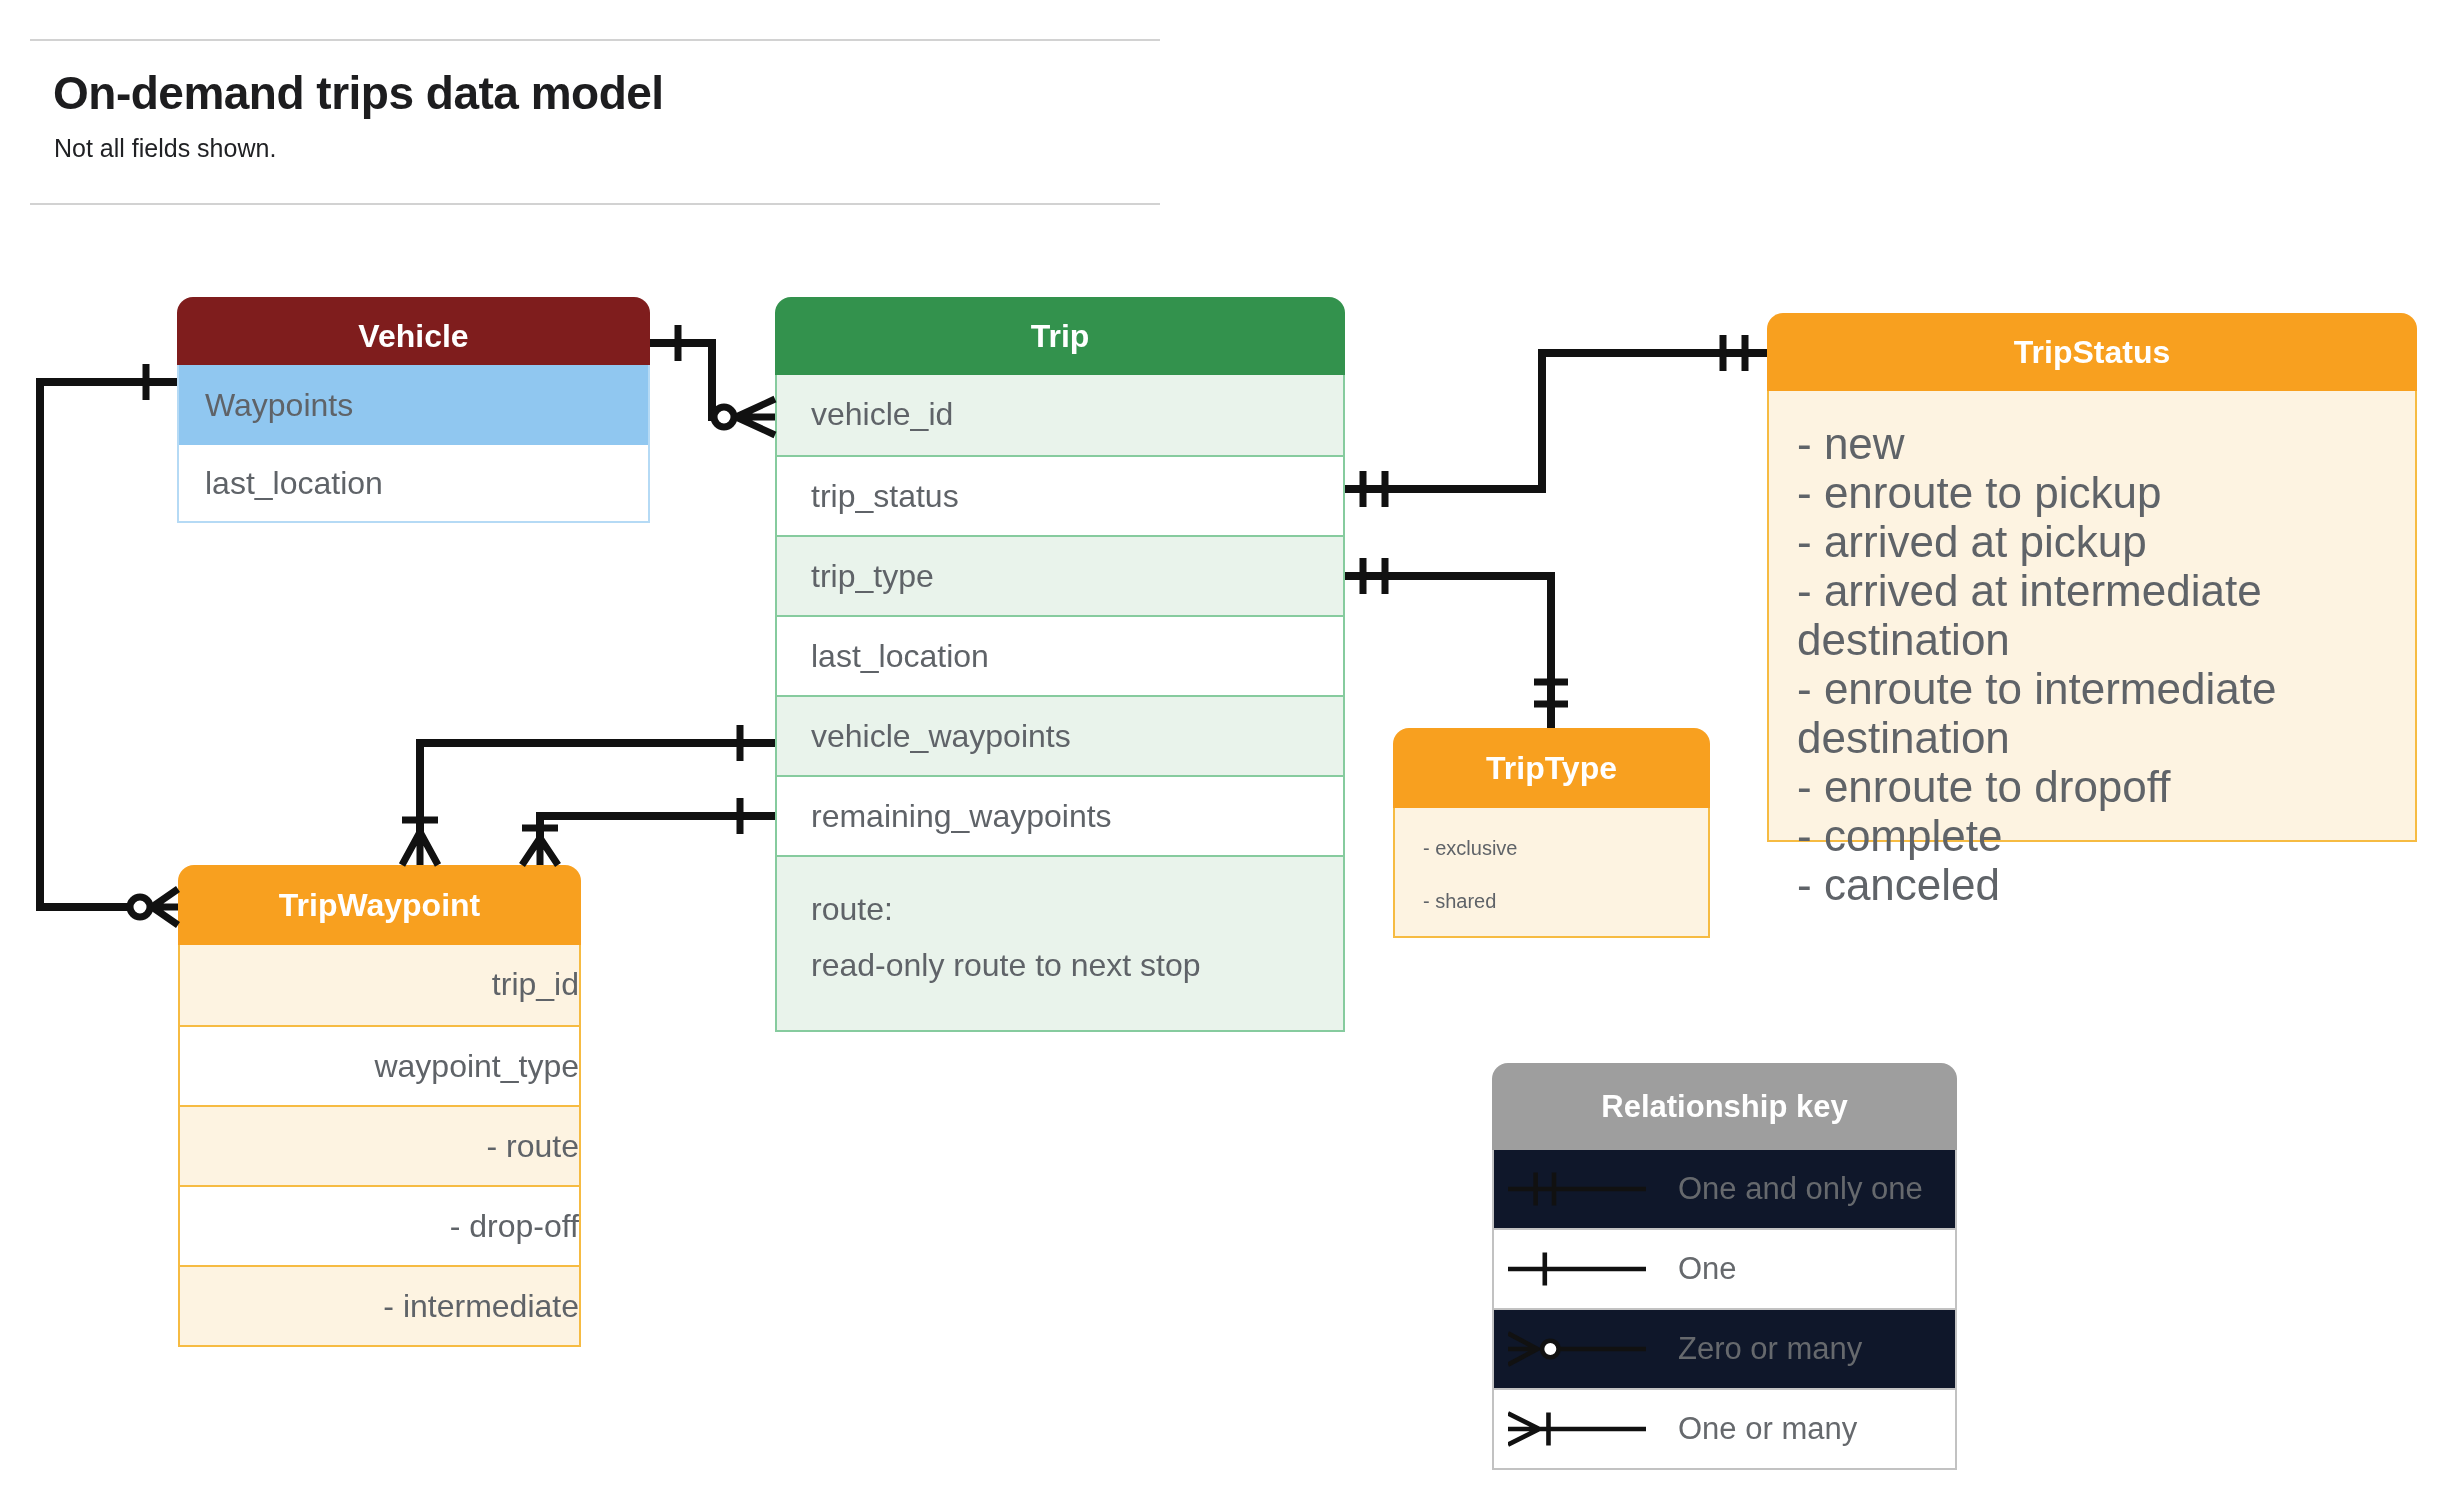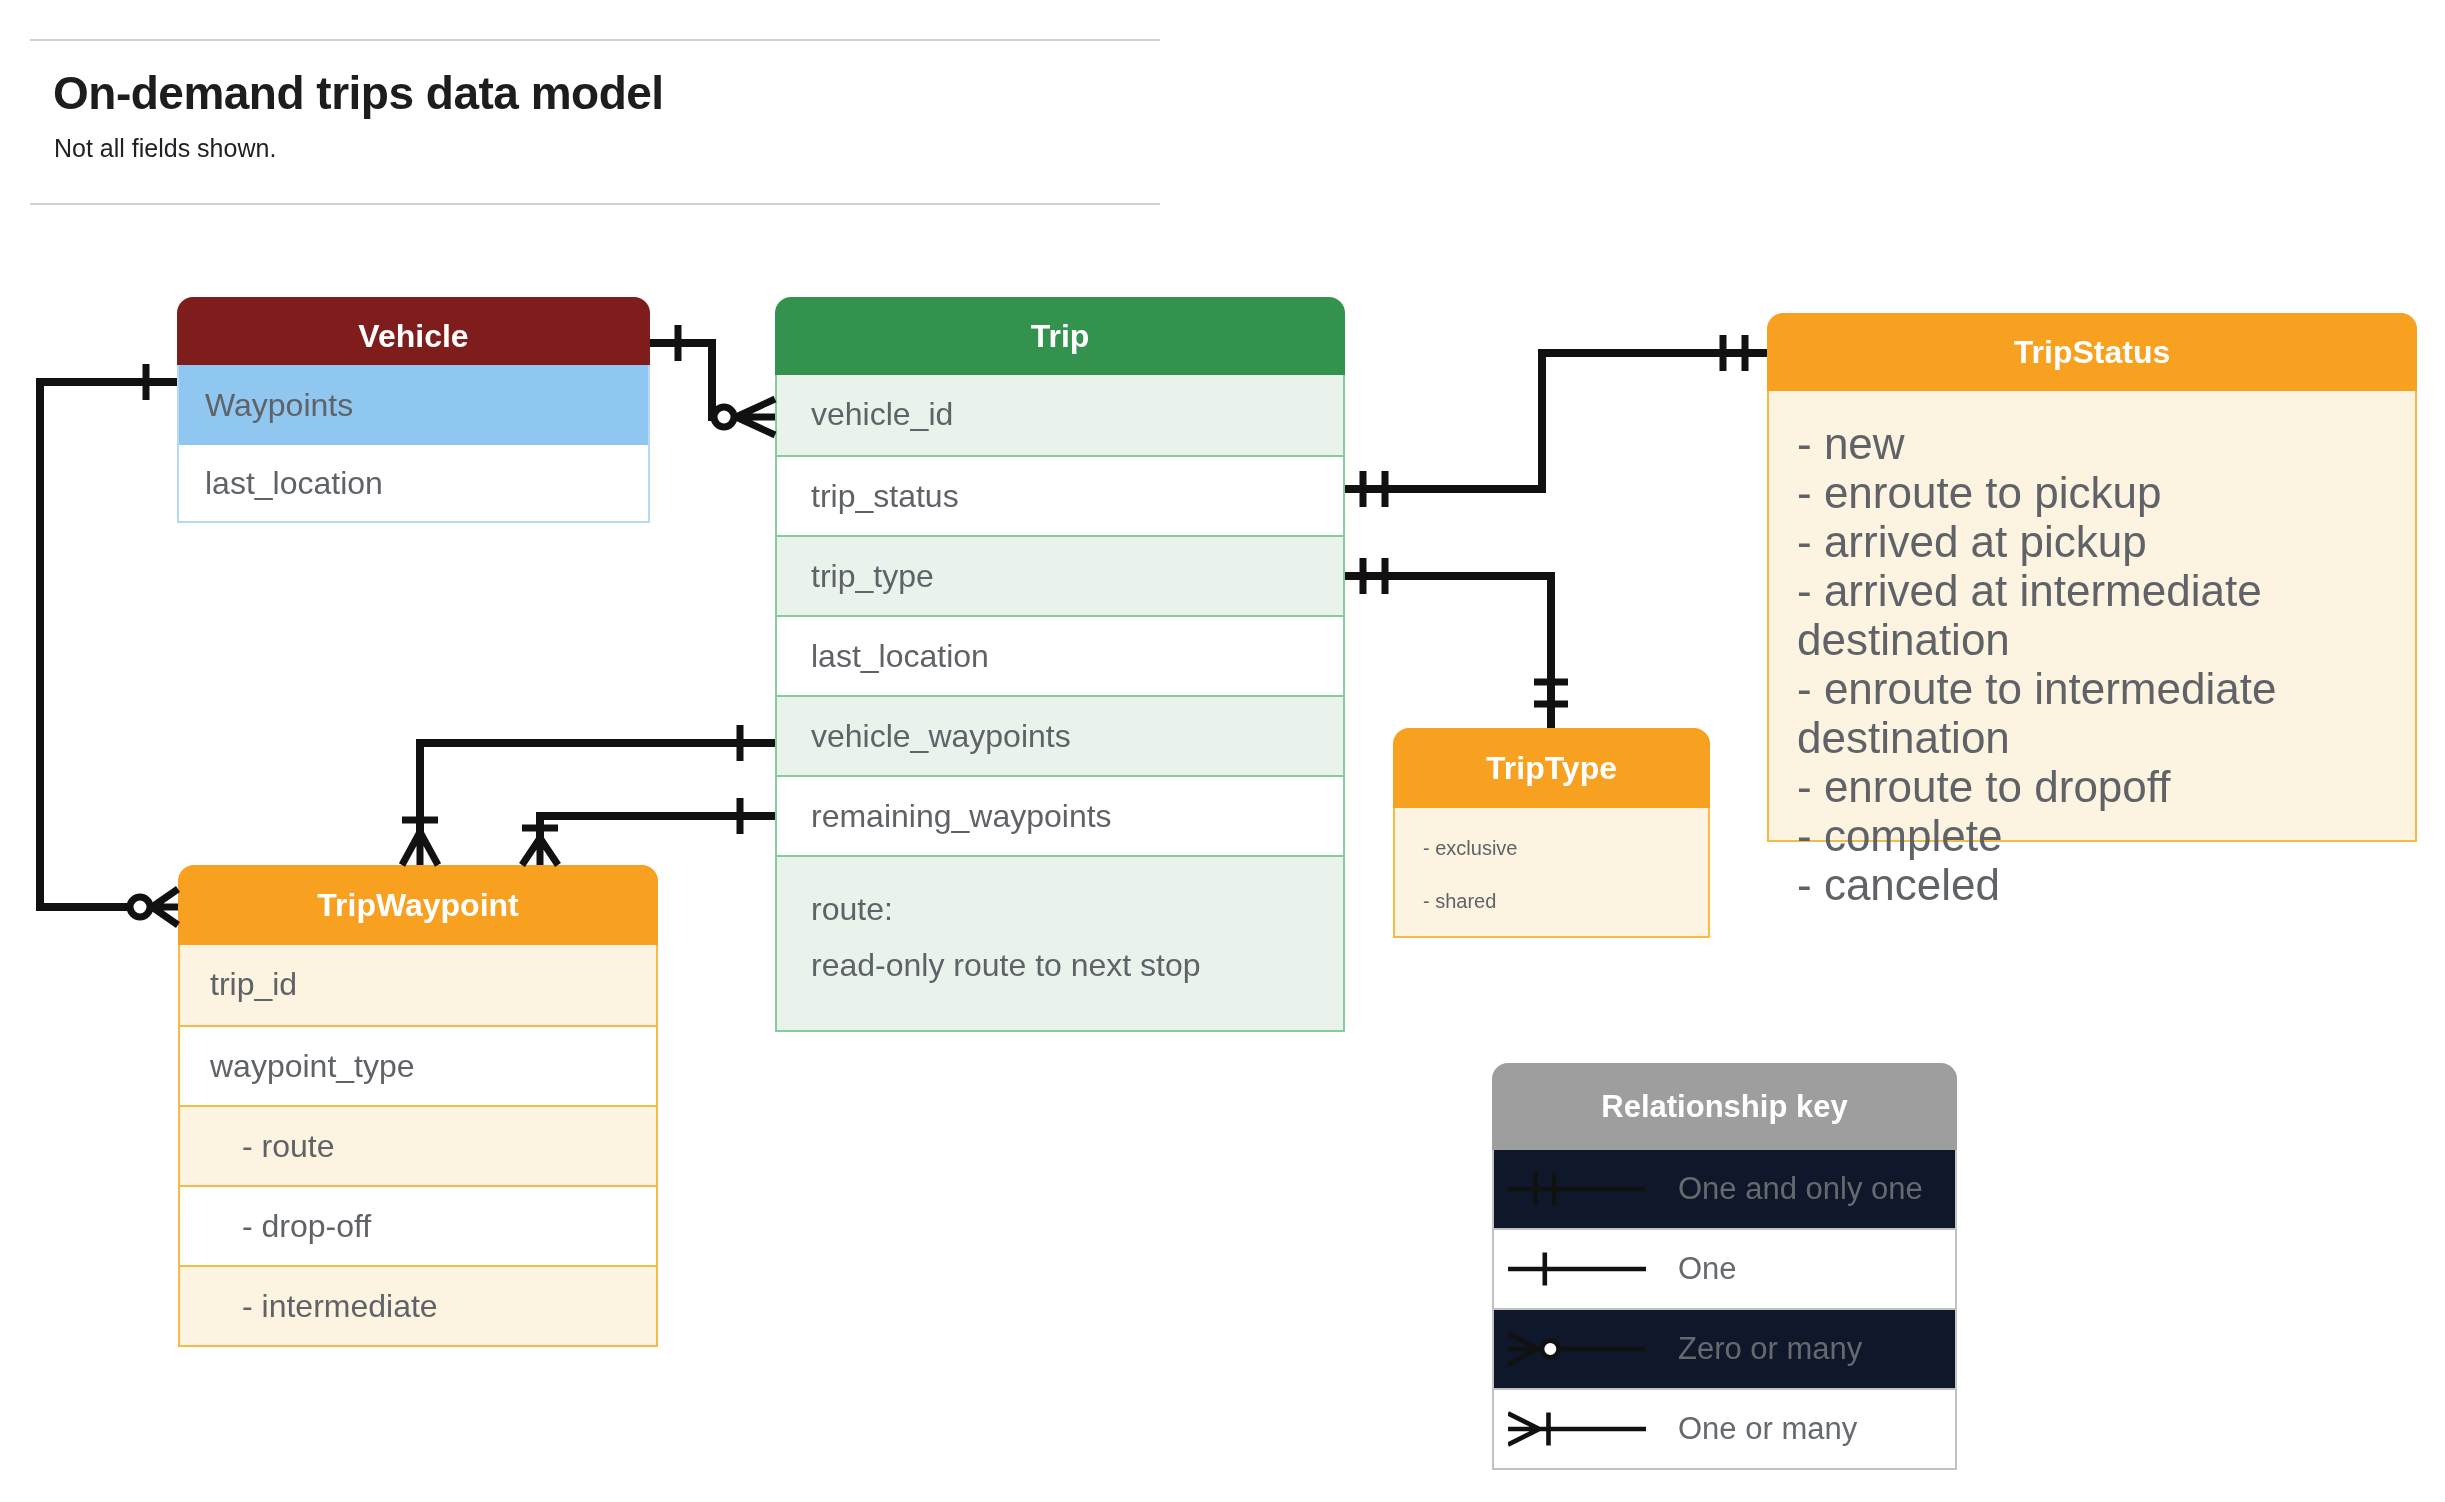--- a/index.html
+++ b/index.html
@@ -55,21 +55,21 @@
   .t-tripstatus .body{height:451px;padding:28px 0 0 28px;}
   .t-tripstatus .val{line-height:49px;color:#5f6368;font-size:44px;}
 
   
   .t-triptype{left:1393px;top:728px;width:317px;}
   .t-triptype .thead{height:80px;line-height:80px;}
   .t-triptype .body{height:130px;padding:14px 0 0 28px;}
   .t-triptype .val{line-height:53px;color:#5f6368;font-size:20px;}
 
   
-  .t-tripwaypoint{left:178px;top:865px;width:480px;}
+  .t-tripwaypoint{left:178px;top:865px;width:403px;}
   .t-tripwaypoint .thead{height:80px;line-height:80px;}
   .t-tripwaypoint .trow{height:80px;line-height:78px;padding-left:30px;border-top:2px solid #f6bb42;background:#ffffff;}
   .t-tripwaypoint .trow:first-child{border-top:none;}
   .t-tripwaypoint .row-alt{background:#fdf3e1;}
   .t-tripwaypoint .indent{padding-left:62px;}
 
   
   .t-key{left:1492px;top:1063px;width:465px;}
   .t-key .thead{height:87px;line-height:87px;background:#9e9e9e;font-size:31px;}
   .t-key .body{border:2px solid #c2c2c2;border-top:none;box-sizing:border-box;}
@@ -132,21 +132,21 @@
   <div class="table orange t-triptype">
     <div class="thead">TripType</div>
     <div class="body">
       <div class="val">- exclusive</div>
       <div class="val">- shared</div>
     </div>
   </div>
 
   <div class="table orange t-tripwaypoint">
     <div class="thead">TripWaypoint</div>
-    <div class="body" style="background:#4d7c0f;">
+    <div class="body" style="background:#4d7c0f;text-align:right;">
       <div class="trow row-alt">trip_id</div>
       <div class="trow">waypoint_type</div>
       <div class="trow row-alt indent">- route</div>
       <div class="trow indent">- drop-off</div>
       <div class="trow row-alt indent">- intermediate</div>
     </div>
   </div>
 
   <div class="table t-key">
     <div class="thead">Relationship key</div>

